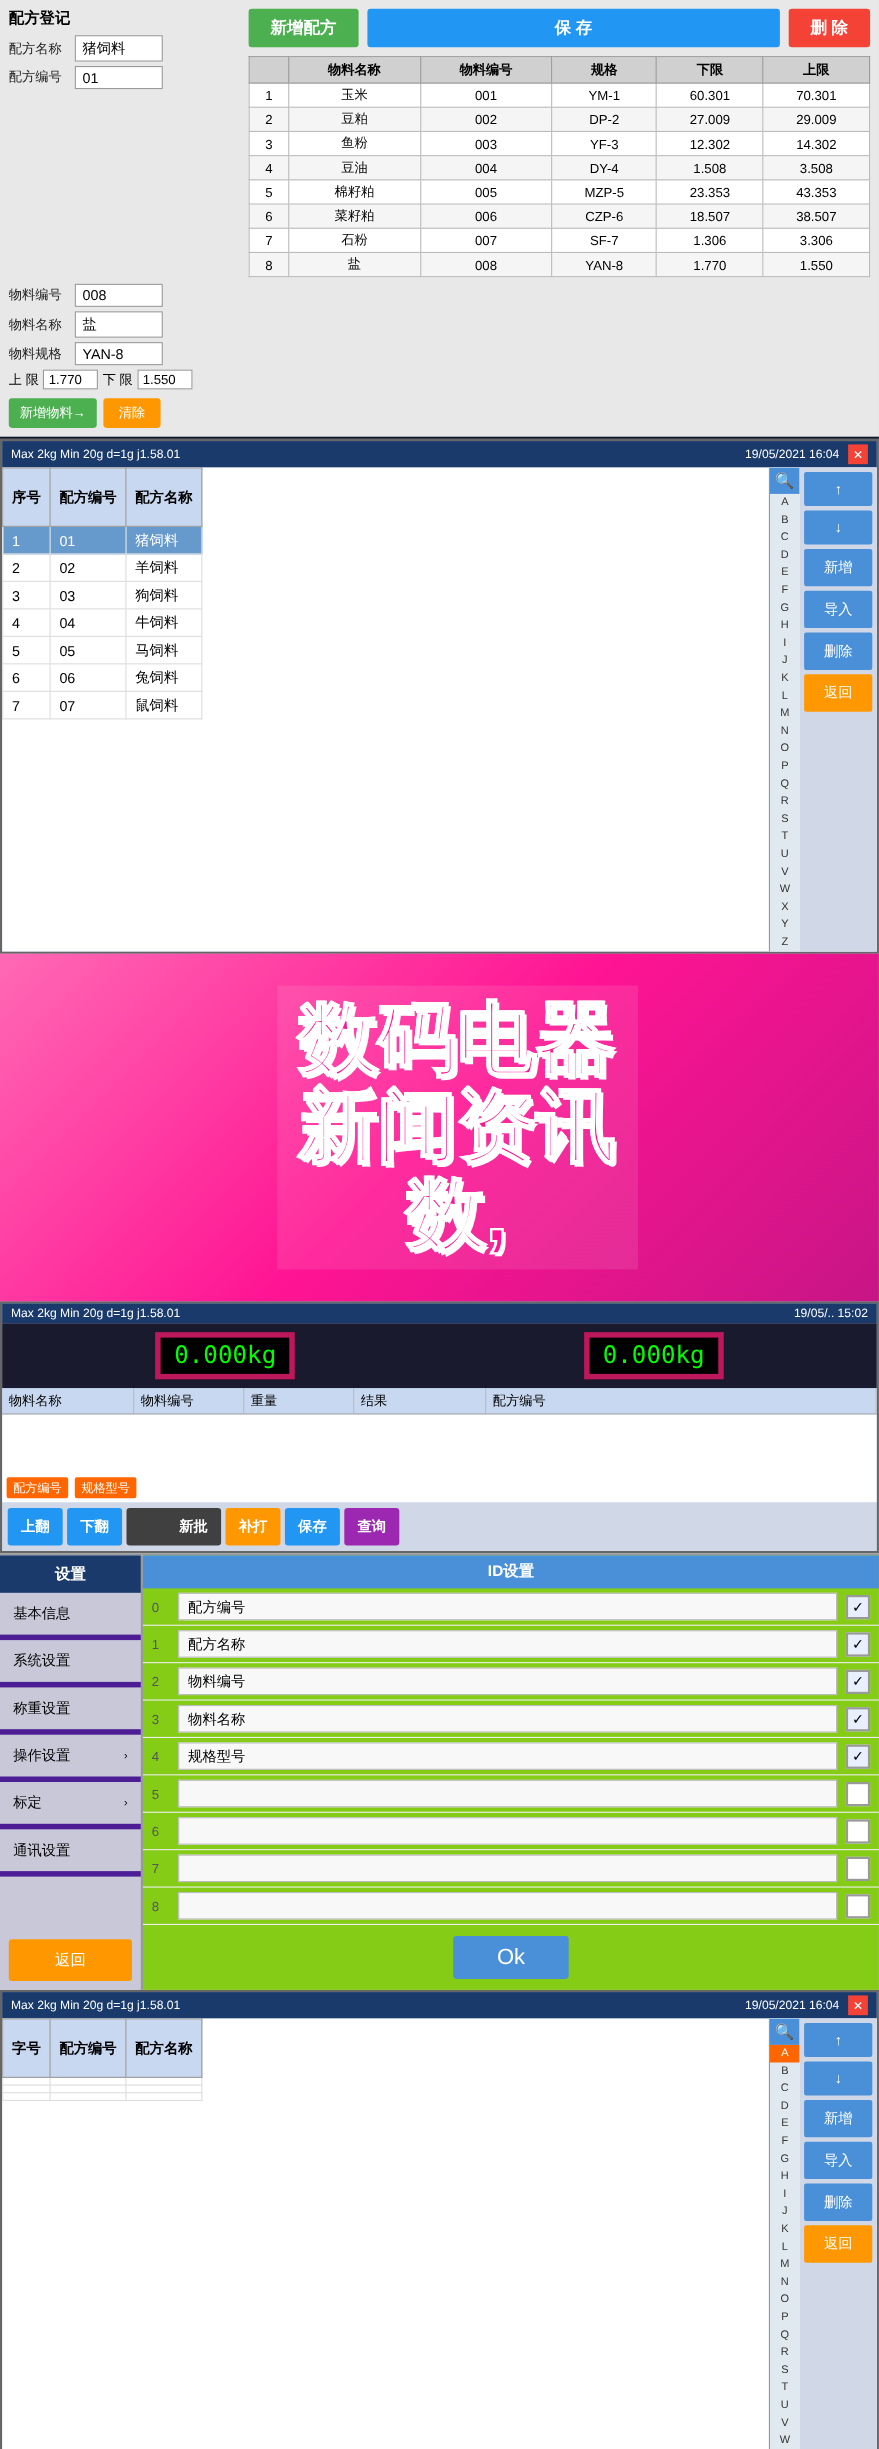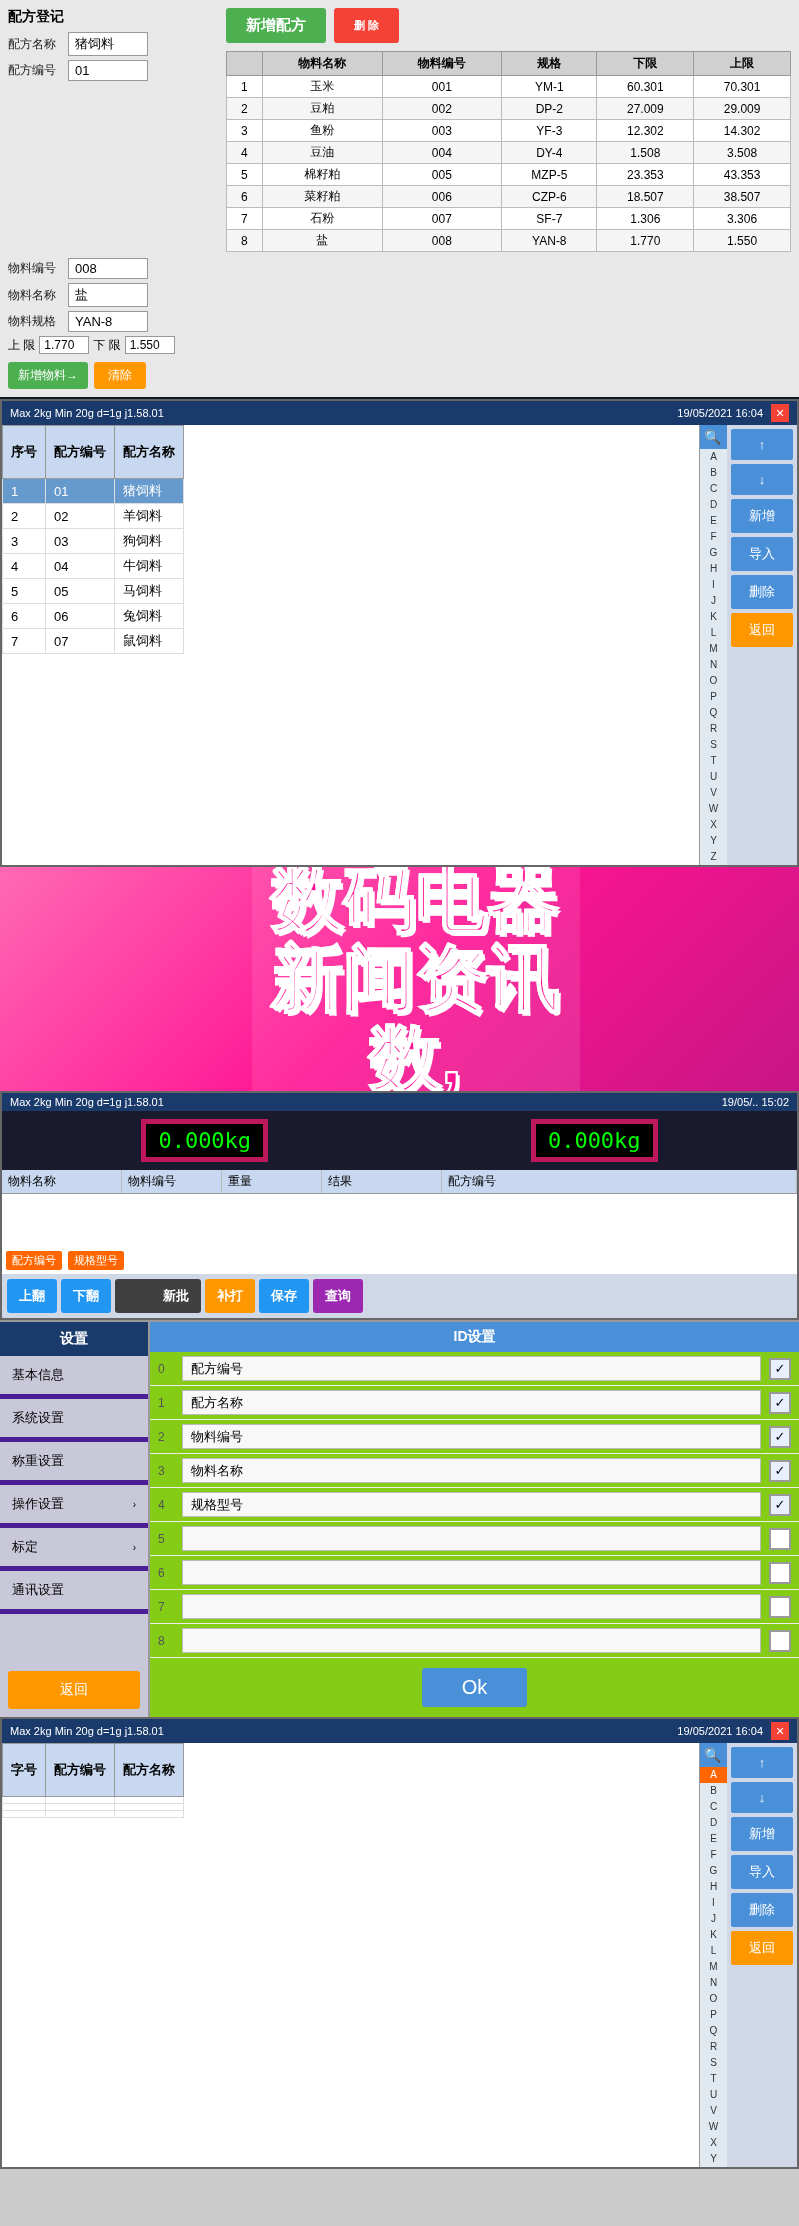--- a/index.html
+++ b/index.html
@@ -71,21 +71,21 @@
       cursor: pointer;
       border-radius: 3px;
       flex: 1;
       text-align: center;
     }
     .btn-delete {
       background: #f44336;
       color: white;
       border: none;
       padding: 8px 20px;
-      font-size: 11px;
+      font-size: 15px;
       font-weight: bold;
       cursor: pointer;
       border-radius: 3px;
     }
     .ingredient-table {
       width: 100%;
       border-collapse: collapse;
       font-size: 12px;
       background: white;
     }
@@ -247,21 +247,21 @@
     .right-btn-back { background: #FF9800; }
 
     
     .overlay-text {
       position: relative;
       width: 100%;
       background: linear-gradient(135deg, #ff69b4 0%, #ff1493 50%, #c71585 100%);
       display: flex;
       align-items: center;
       justify-content: center;
-      height: 224px;
+      height: 316px;
       overflow: hidden;
       padding-left: 32px;
     }
     .overlay-text-content {
       color: #ff1493;
       font-size: 72px;
       font-weight: 900;
       text-shadow: 3px 3px 0 #fff, -1px -1px 0 #fff, 1px -1px 0 #fff, -1px 1px 0 #fff;
       text-align: center;
       line-height: 1.1;
@@ -341,21 +341,21 @@
       border-radius: 2px;
     }
 
     
     .section4 {
       background: #e0e0e0;
       display: flex;
       border-top: 2px solid #999;
     }
     .settings-sidebar {
-      width: 150px;
+      width: 130px;
       background: #c8c8d8;
       border-right: 2px solid #999;
       display: flex;
       flex-direction: column;
     }
     .settings-title {
       background: #1a3a6b;
       color: white;
       padding: 8px;
       font-size: 14px;
@@ -460,20 +460,21 @@
         <span class="field-value">猪饲料</span>
       </div>
       <div class="field-row">
         <span class="field-label">配方编号</span>
         <span class="field-value">01</span>
       </div>
     </div>
     <div class="s1-right">
       <div class="btn-row">
         <button class="btn-new-formula">新增配方</button>
+        <button class="btn-save">保  存</button>
         <button class="btn-delete">删  除</button>
       </div>
       <table class="ingredient-table">
         <thead>
           <tr>
             <th></th>
             <th>物料名称</th>
             <th>物料编号</th>
             <th>规格</th>
             <th>下限</th>

